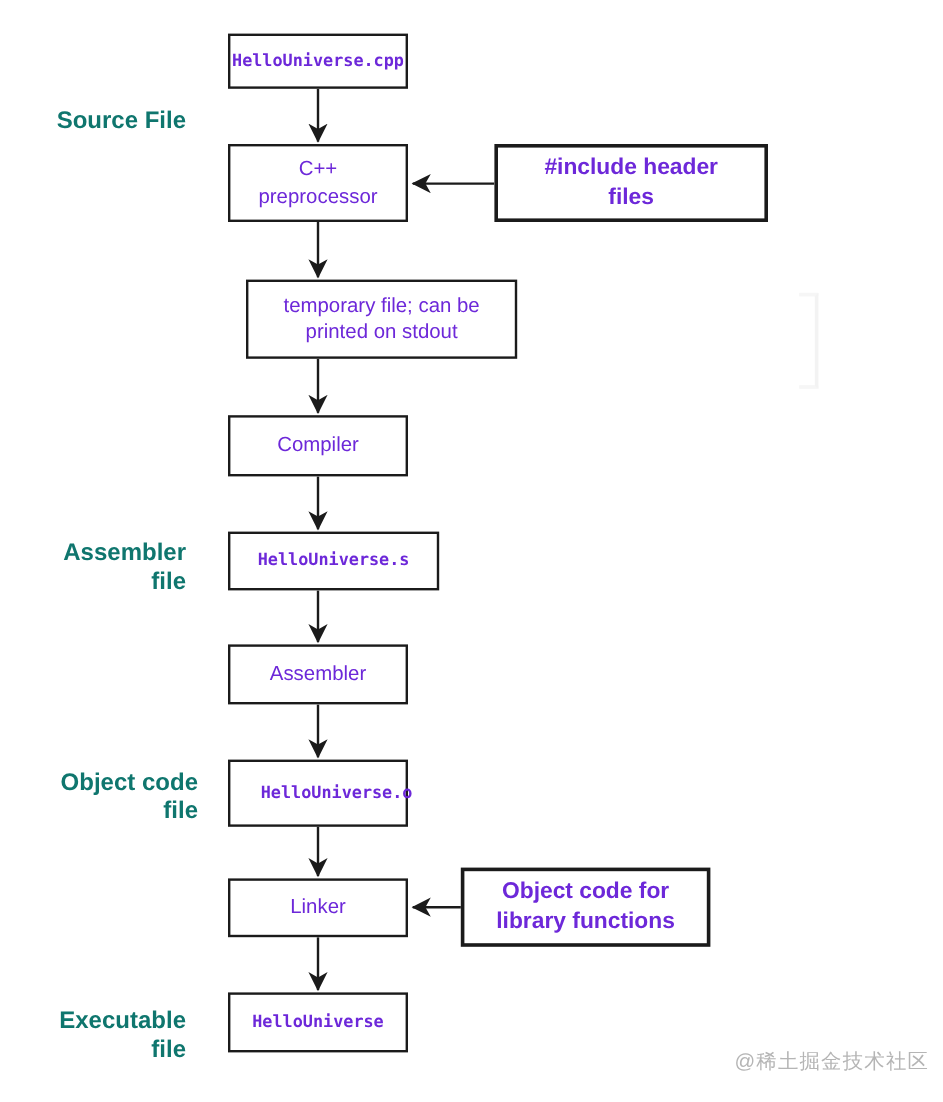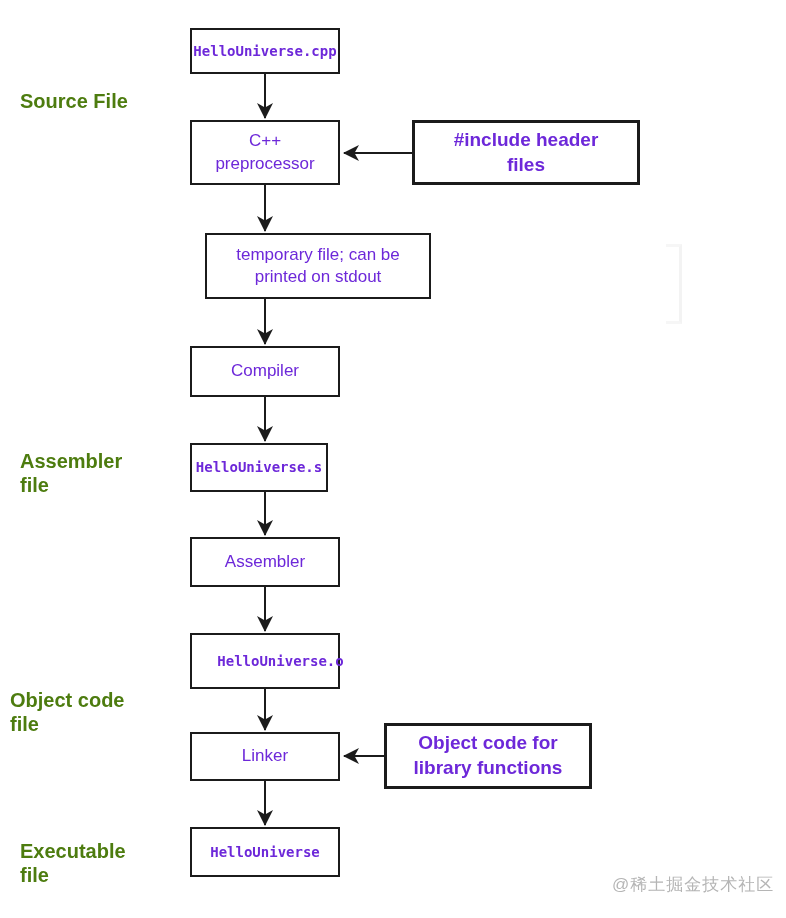--- a/index.html
+++ b/index.html
@@ -48,41 +48,41 @@
     border-width: 3px;
     font-weight: 700;
     font-size: 19px;
     line-height: 1.3;
   }
   .side-label {
     position: absolute;
     font-weight: 700;
     font-size: 20px;
     line-height: 1.18;
-    text-align: left;
+    text-align: right;
     white-space: pre-line;
-    color: #4d7c0f;
+    color: #0f766e;
   }
   
   #box-cpp      { left: 190px; top: 28px;  width: 150px; height: 46px; }
   #box-pre      { left: 190px; top: 120px; width: 150px; height: 65px; }
   #box-temp     { left: 157px; top: 233px; width: 226px; height: 66px; margin-left: 48px; }
   #box-compiler { left: 190px; top: 346px; width: 150px; height: 51px; text-align: right; }
-  #box-asm-s    { left: 190px; top: 443px; width: 138px; height: 49px; }
+  #box-asm-s    { left: 190px; top: 443px; width: 176px; height: 49px; }
   #box-assembler{ left: 190px; top: 537px; width: 150px; height: 50px; }
   #box-obj-o    { left: 190px; top: 633px; width: 150px; height: 56px; padding-left: 31px; }
   #box-linker   { left: 190px; top: 732px; width: 150px; height: 49px; }
   #box-exe      { left: 190px; top: 827px; width: 150px; height: 50px; }
   
   #box-include  { left: 412px; top: 120px; width: 228px; height: 65px; }
   #box-objlib   { left: 384px; top: 723px; width: 208px; height: 66px; }
   
   #lbl-source   { left: 20px; top: 90px;  width: 135px; }
   #lbl-assembler{ left: 20px; top: 450px; width: 135px; }
-  #lbl-object   { left: 10px; top: 641px; width: 155px; margin-top: 48px; }
+  #lbl-object   { left: 10px; top: 641px; width: 155px; }
   #lbl-exe      { left: 20px; top: 840px; width: 135px; }
   .watermark {
     position: absolute;
     left: 612px;
     top: 873px;
     font-size: 17px;
     letter-spacing: 1px;
     color: #b5b5b5;
     font-weight: 400;
   }

